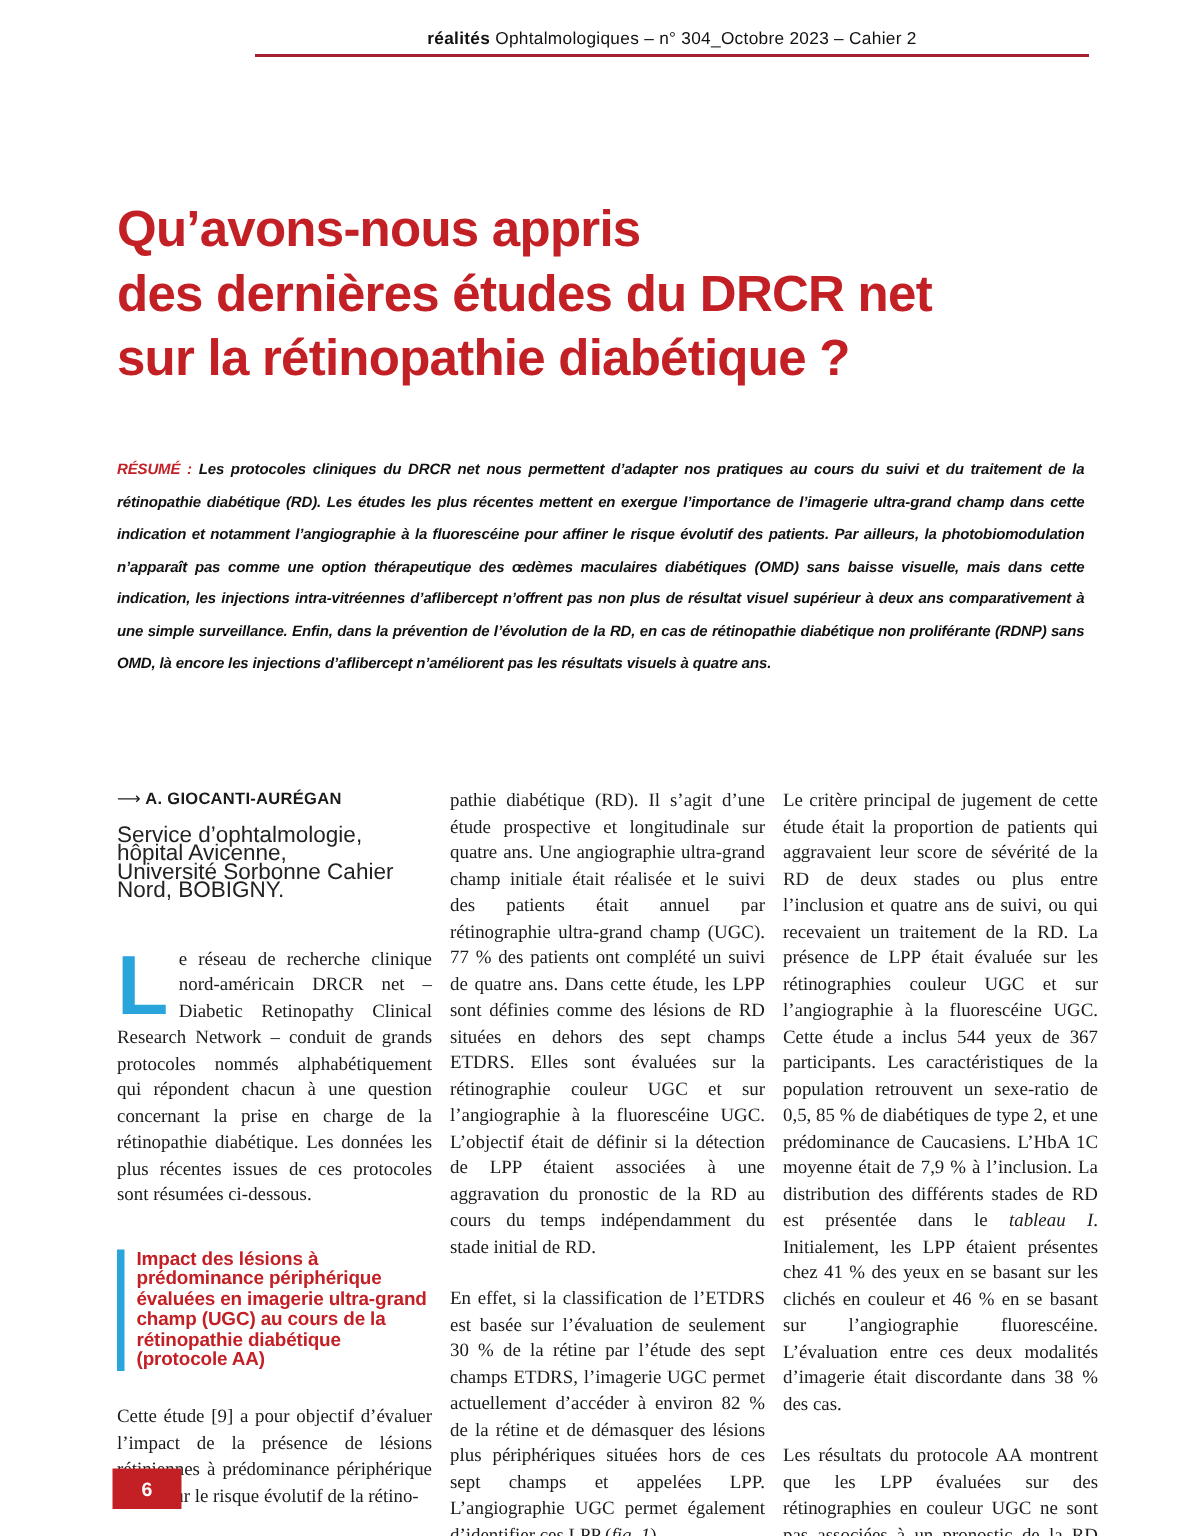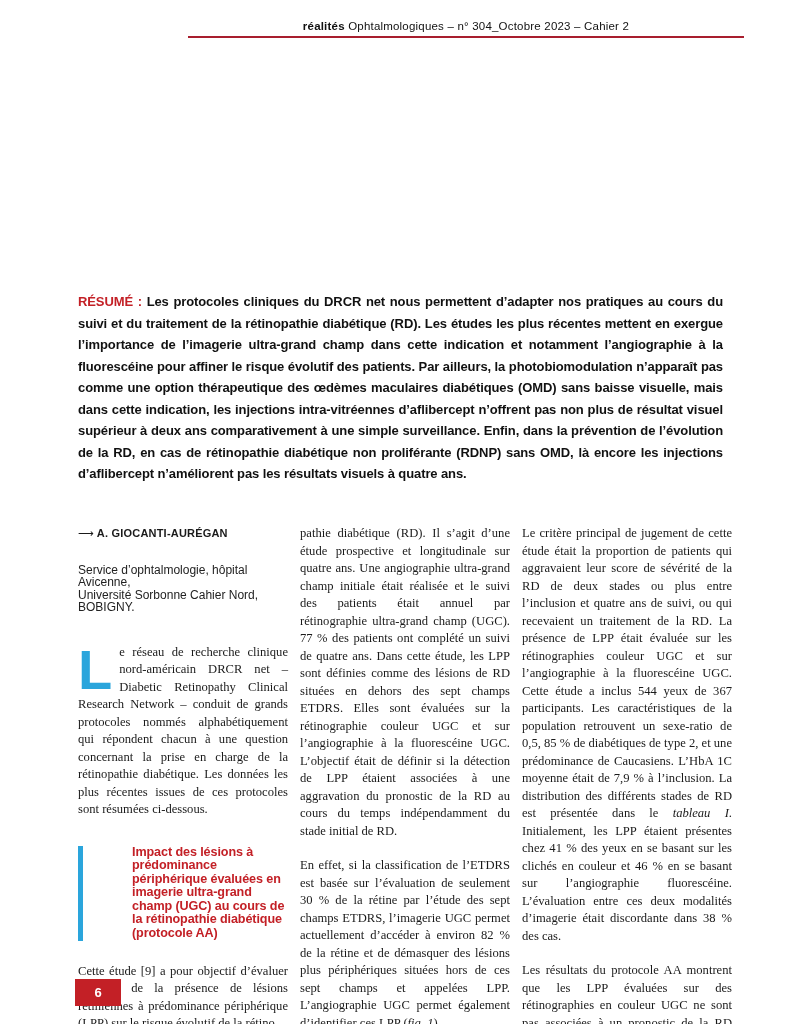--- a/index.html
+++ b/index.html
@@ -9,58 +9,58 @@
     --ink:#1a1a1a;
   }
   *{margin:0;padding:0;box-sizing:border-box;}
   html,body{background:#ffffff;}
   body{font-family:"Liberation Serif", serif;color:var(--ink);}
   .page{
     position:relative;width:796px;height:1024px;margin:0 auto;background:#fff;overflow:hidden;
   }
 
   
-  .hdr{position:absolute;left:188px;top:20px;width:556px;text-align:center;
+  .hdr{position:absolute;left:170px;top:20px;width:556px;text-align:center;
        font-family:"Liberation Sans", sans-serif;font-size:11.5px;color:#111;}
   .hdr-line1{letter-spacing:.2px;}
   .hdr-line1 .brand{font-weight:bold;}
   .hdr-rule{height:2px;background:var(--rule-red);margin:4px 0 4px 0;}
   .hdr-line2{font-weight:bold;font-size:11.5px;}
 
   
   .title{position:absolute;left:78px;top:132px;width:660px;
          font-family:"Liberation Sans", sans-serif;font-weight:bold;
          font-size:34px;line-height:43px;letter-spacing:-.5px;color:var(--accent-red);}
 
   
-  .abstract{position:absolute;left:78px;top:291px;width:645px;
+  .abstract{position:absolute;left:78px;top:303px;width:645px;
             font-family:"Liberation Sans", sans-serif;font-weight:bold;
-            font-size:13px;line-height:21.5px;text-align:justify;color:#111;
-            letter-spacing:-.1px;}
+            font-size:10px;line-height:21.5px;text-align:justify;color:#111;
+            letter-spacing:-.1px;font-style:italic;}
   .abstract-label{color:var(--accent-red);}
 
   
   .columns{position:absolute;left:78px;top:525px;width:654px;display:flex;gap:12px;}
   .col{width:210px;font-size:12.6px;line-height:17.5px;text-align:justify;}
   .col p{margin:0 0 17px 0;}
   .bi{font-weight:normal;font-style:italic;}
 
   
   .author{font-family:"Liberation Sans", sans-serif;margin-bottom:30px;text-align:left;}
-  .author-name{font-weight:bold;font-size:11px;letter-spacing:.2px;margin-bottom:21px;}
+  .author-name{font-weight:bold;font-size:11px;letter-spacing:.2px;margin-bottom:8px;}
   .author-name .arrow{font-weight:normal;}
-  .author-affil{font-size:12px;line-height:12.5px;color:#222;}
+  .author-affil{font-size:15px;line-height:12.5px;color:#222;}
 
   
   .dropcap{float:left;font-family:"Liberation Sans", sans-serif;font-weight:bold;
            font-size:56px;line-height:45px;color:var(--accent-blue);
            margin:3px 7px 0 0;}
 
   
-  .section-heading{display:flex;margin:27px 0 22px 0;gap:41px;}
+  .section-heading{display:flex;margin:27px 0 22px 0;}
   .section-bar{flex:0 0 5px;background:var(--accent-blue);margin-right:8px;}
   .section-text{font-family:"Liberation Sans", sans-serif;font-weight:bold;
                 font-size:12.6px;line-height:13.6px;color:var(--accent-red);
                 text-align:left;letter-spacing:-.1px;}
 
   
   .page-number{position:absolute;left:75px;top:979px;width:46px;height:27px;
                background:var(--accent-red);color:#fff;
                font-family:"Liberation Sans", sans-serif;font-weight:bold;font-size:13px;
                display:flex;align-items:center;justify-content:center;}
@@ -70,20 +70,25 @@
 
 <div class="page">
 
   <header class="hdr">
     <div class="hdr-line1">
       <span class="brand">réalités</span><span> Ophtalmologiques – n° 304_Octobre 2023 – Cahier 2</span>
     </div>
     <div class="hdr-rule"></div>
   </header>
 
+  <h1 class="title">
+    <div>Qu’avons-nous appris</div>
+    <div>des dernières études du DRCR net</div>
+    <div>sur la rétinopathie diabétique ?</div>
+  </h1>
 
   <section class="abstract">
     <span class="abstract-label">RÉSUMÉ :</span>
     <span>Les protocoles cliniques du DRCR net nous permettent d’adapter nos pratiques au cours du suivi et du traitement de la rétinopathie diabétique (RD). Les études les plus récentes mettent en exergue l’importance de l’imagerie ultra-grand champ dans cette indication et notamment l’angiographie à la fluorescéine pour affiner le risque évolutif des patients. Par ailleurs, la photobiomodulation n’apparaît pas comme une option thérapeutique des œdèmes maculaires diabétiques (OMD) sans baisse visuelle, mais dans cette indication, les injections intra-vitréennes d’aflibercept n’offrent pas non plus de résultat visuel supérieur à deux ans comparativement à une simple surveillance. Enfin, dans la prévention de l’évolution de la RD, en cas de rétinopathie diabétique non proliférante (RDNP) sans OMD, là encore les injections d’aflibercept n’améliorent pas les résultats visuels à quatre ans.</span>
   </section>
 
   <div class="columns">
 
     <div class="col">
       <div class="author">

